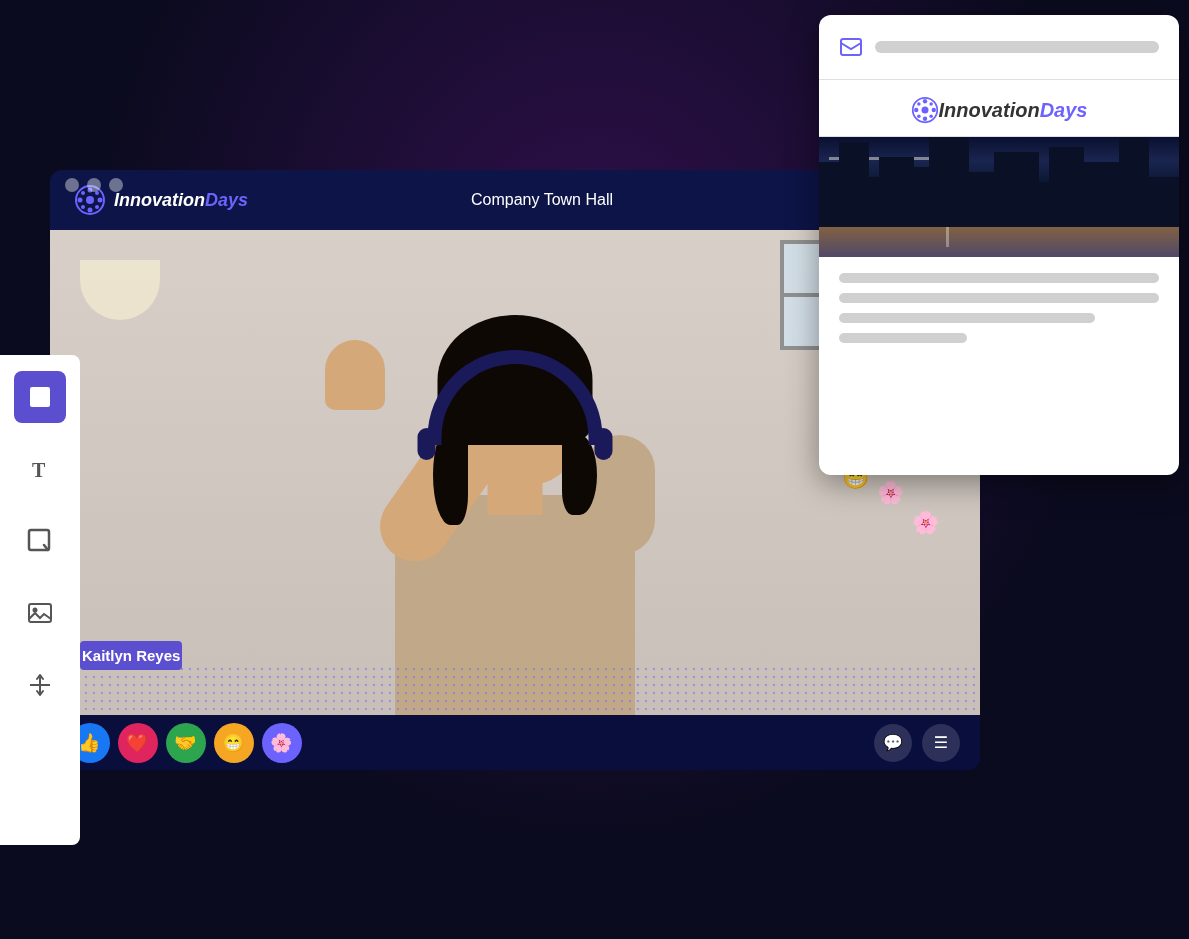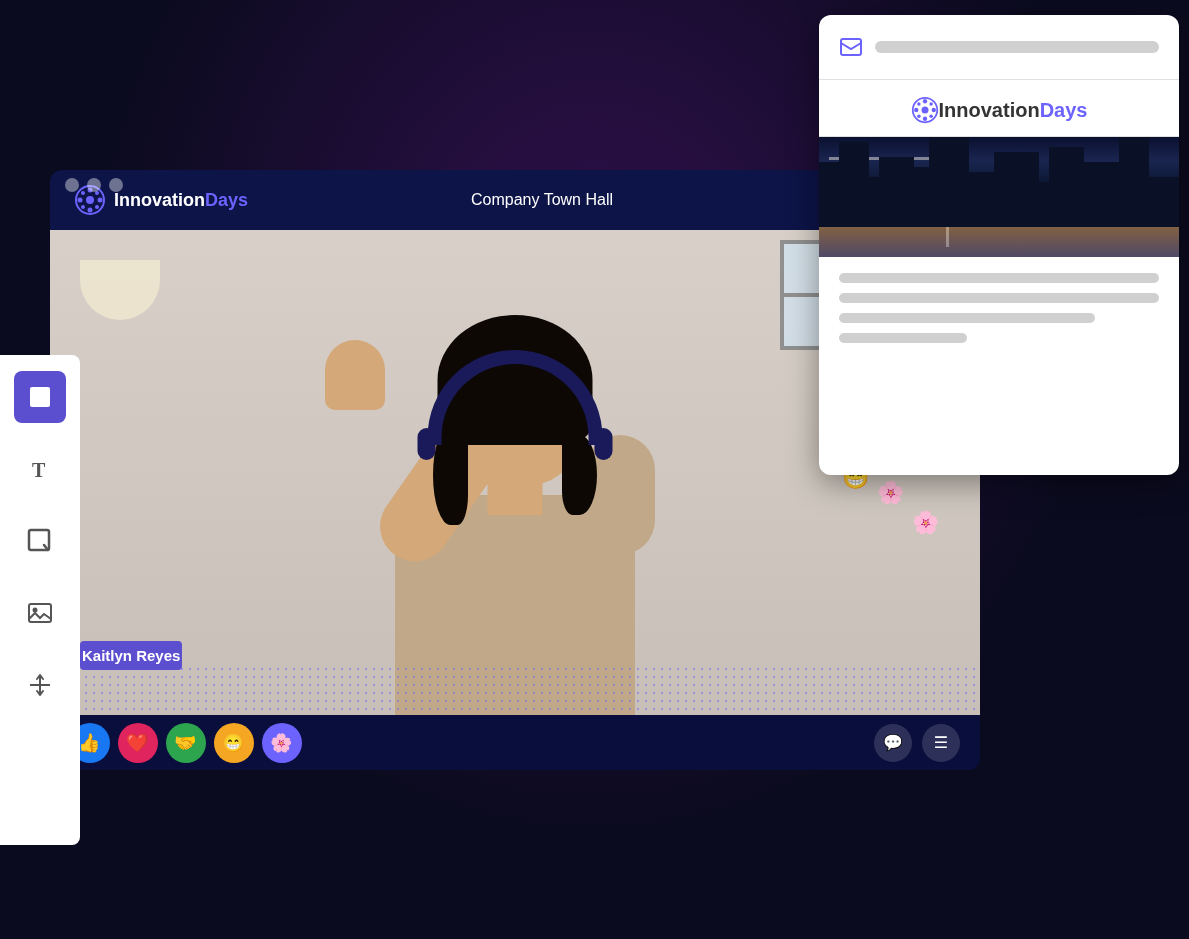--- a/index.html
+++ b/index.html
@@ -86,20 +86,21 @@
 
     .logo-icon {
       width: 32px;
       height: 32px;
       color: #6c63ff;
     }
 
     .logo-text {
       font-size: 18px;
       font-weight: 600;
+      font-style: italic;
     }
 
     .logo-text span:first-child {
       color: #ffffff;
     }
 
     .logo-text .days {
       color: #6c63ff;
     }
 

